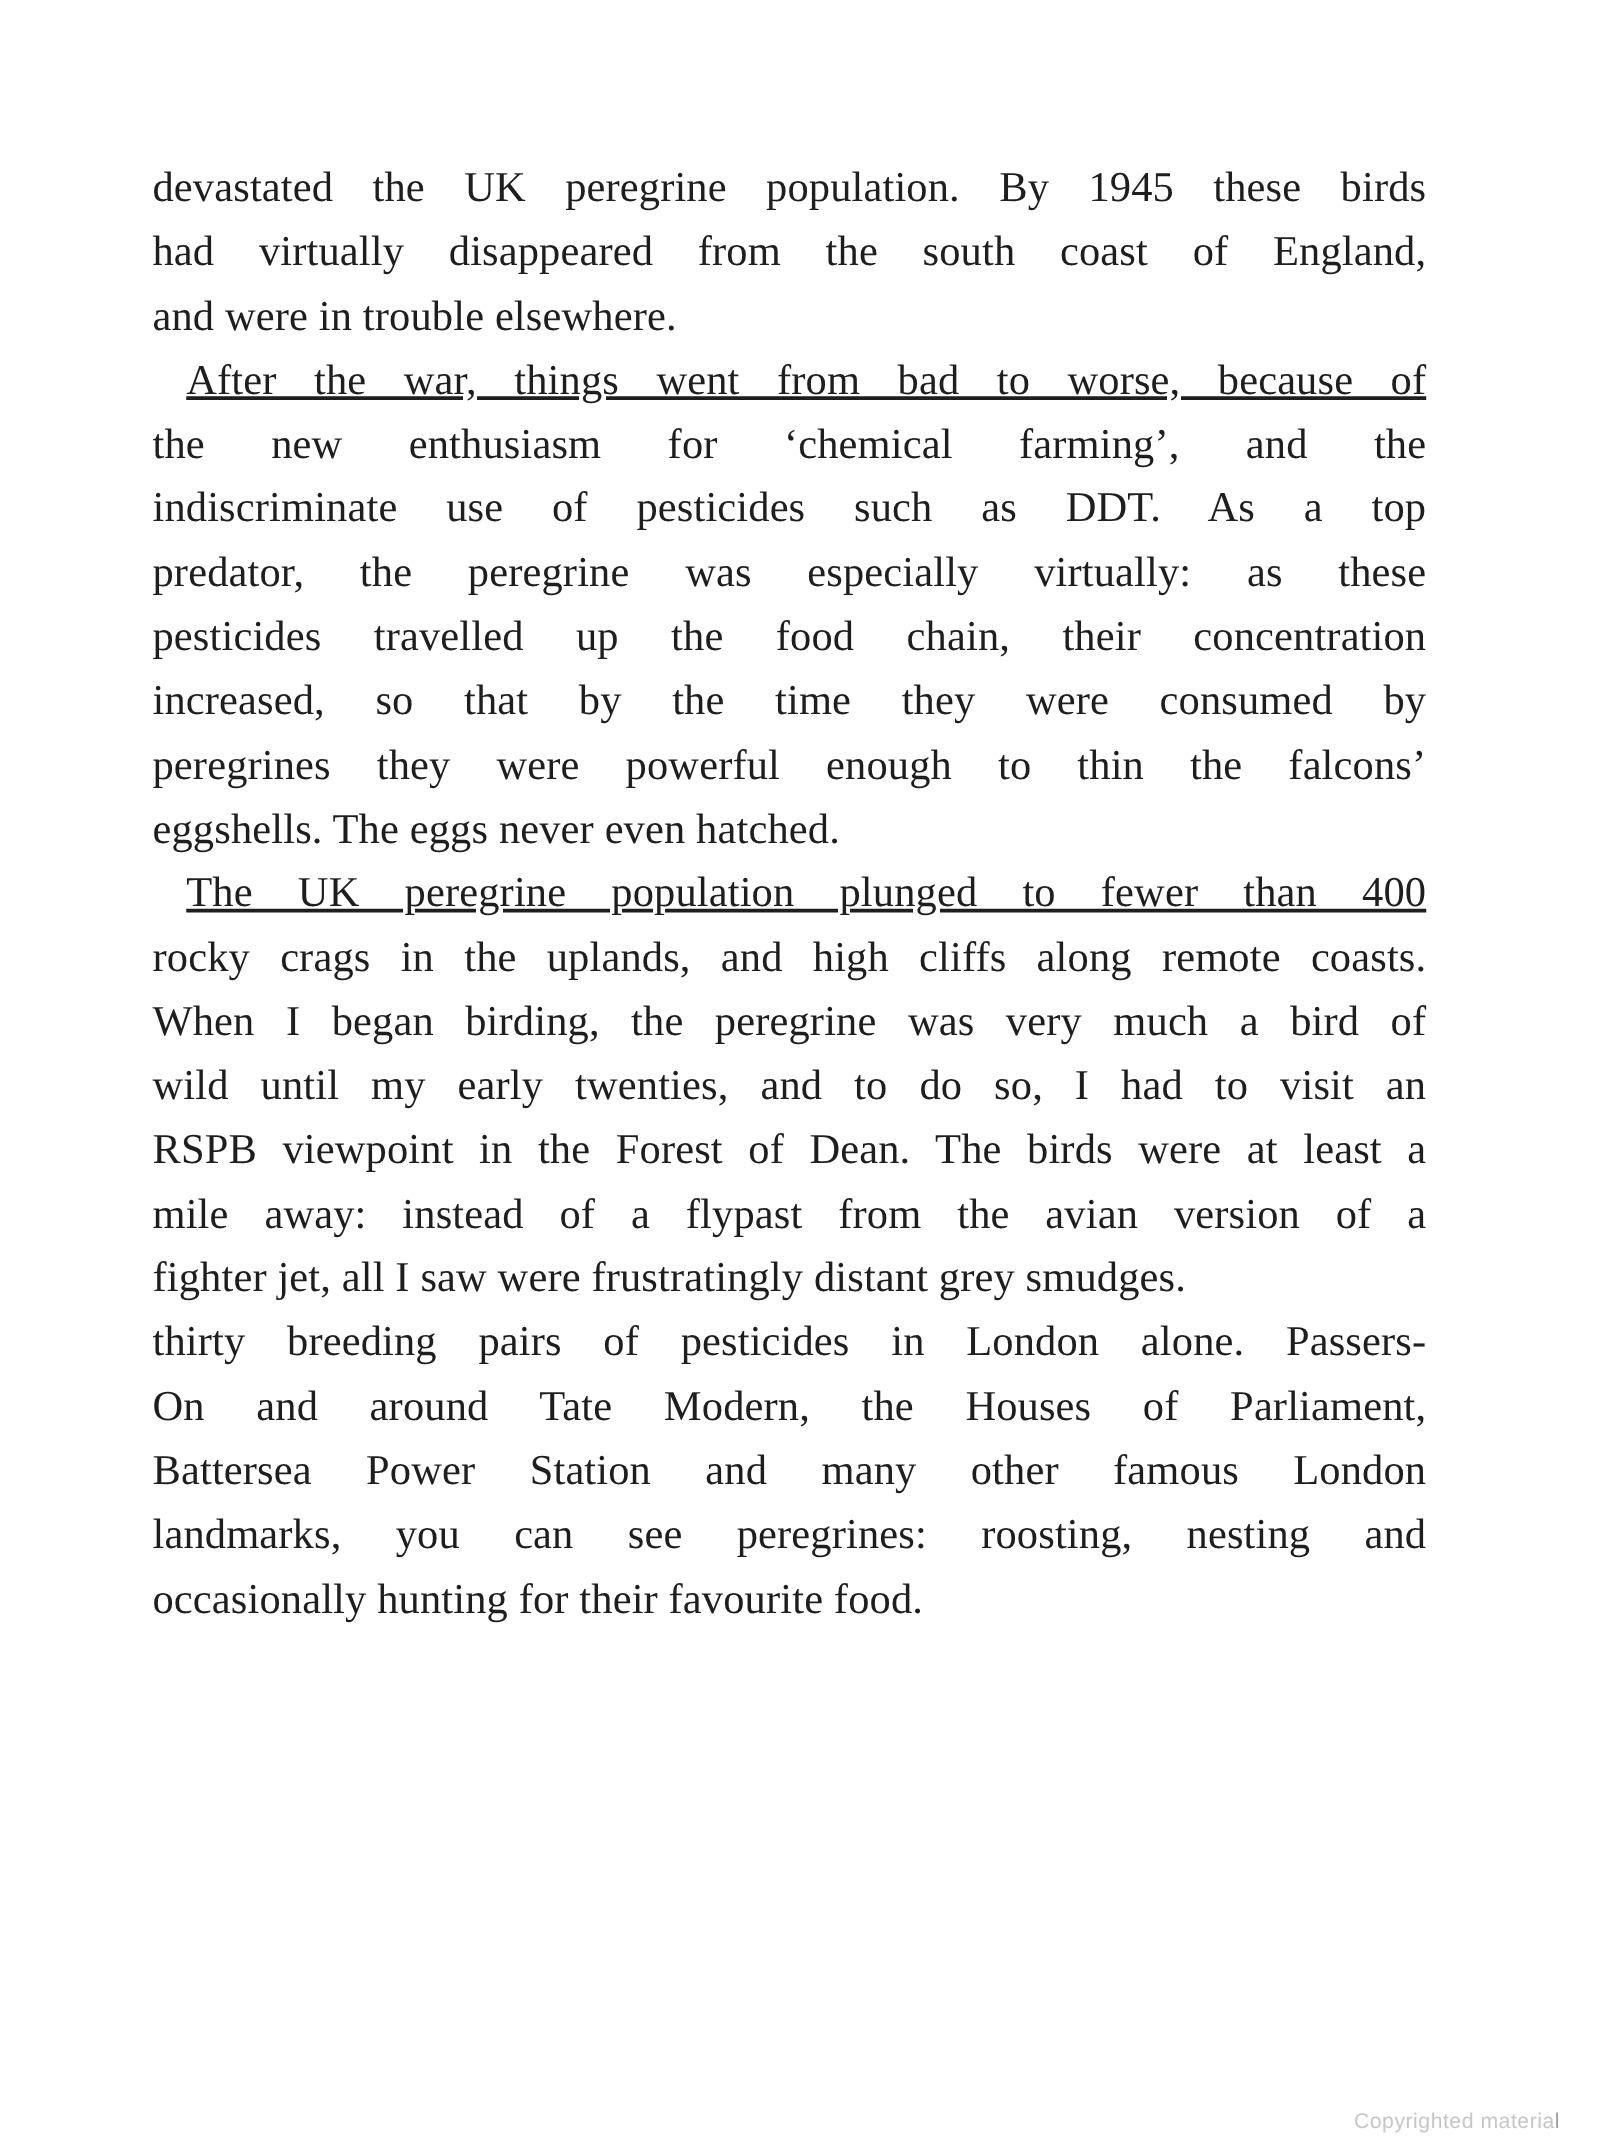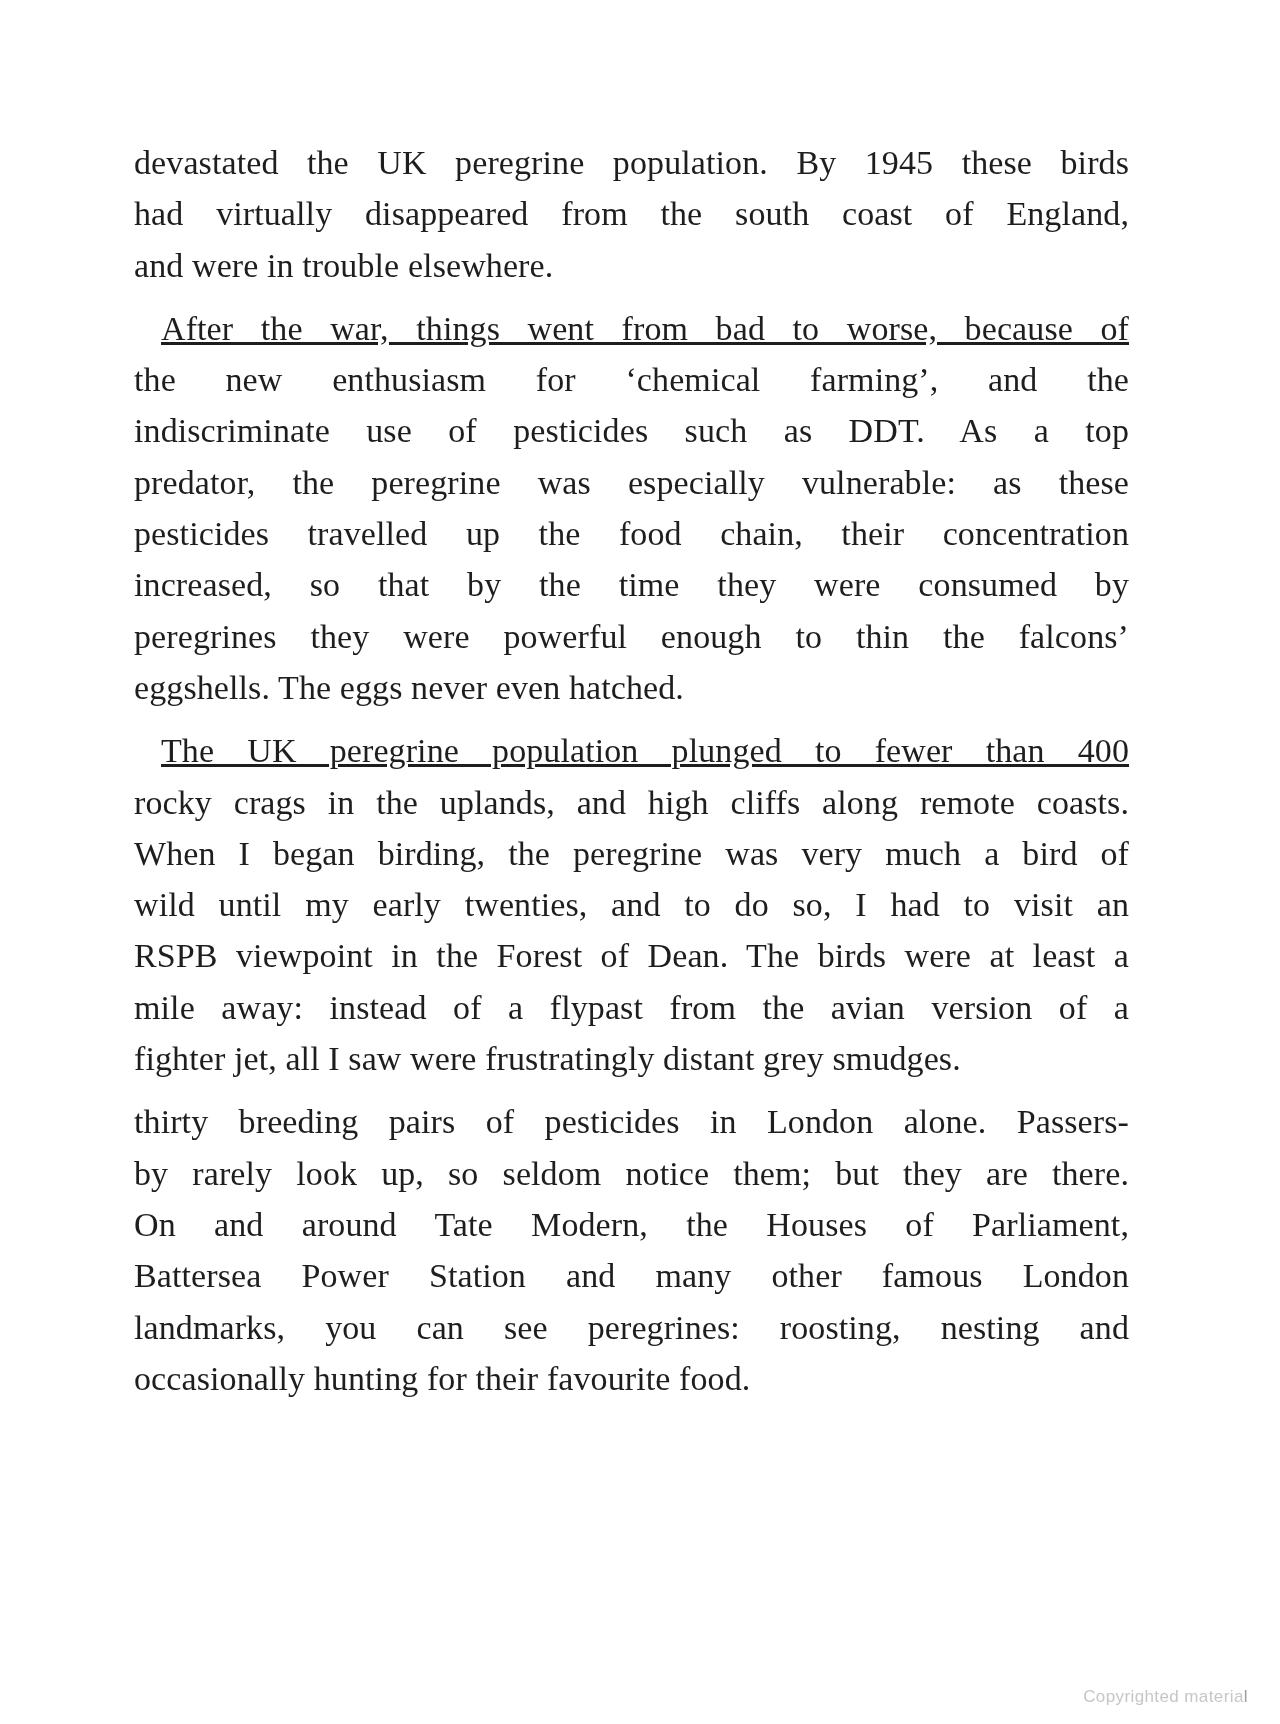--- a/index.html
+++ b/index.html
@@ -14,21 +14,21 @@
   .text-block {
     position: absolute;
     left: 122px;
     top: 125px;
     width: 1019px;
     font-size: 34px;
     line-height: 51.3px;
     color: #1e1e1e;
     letter-spacing: 0.1px;
   }
-  .paragraph { margin: 12px; padding: 0; }
+  .paragraph { margin: 0; padding: 0; }
   .line {
     text-align: justify;
     text-align-last: justify;
     -moz-text-align-last: justify;
     text-justify: inter-word;
     height: 51.3px;
     white-space: normal;
     overflow: visible;
   }
   .line.para-last {
@@ -54,38 +54,37 @@
   <div class="text-block" id="text-block" style="color: rgb(30, 30, 30);">
       <div class="paragraph">
         <div class="line">devastated the UK peregrine population. By 1945 these birds</div>
         <div class="line">had virtually disappeared from the south coast of England,</div>
         <div class="line para-last">and were in trouble elsewhere.</div>
       </div>
       <div class="paragraph">
         <div class="line first-indent">After the war, things went from bad to worse, because of</div>
         <div class="line">the new enthusiasm for ‘chemical farming’, and the</div>
         <div class="line">indiscriminate use of pesticides such as DDT. As a top</div>
-        <div class="line">predator, the peregrine was especially vulnerable: as these</div>
+        <div class="line">predator, the peregrine was especially virtually: as these</div>
         <div class="line">pesticides travelled up the food chain, their concentration</div>
         <div class="line">increased, so that by the time they were consumed by</div>
         <div class="line">peregrines they were powerful enough to thin the falcons’</div>
         <div class="line para-last">eggshells. The eggs never even hatched.</div>
       </div>
       <div class="paragraph">
         <div class="line first-indent">The UK peregrine population plunged to fewer than 400</div>
         <div class="line">rocky crags in the uplands, and high cliffs along remote coasts.</div>
         <div class="line">When I began birding, the peregrine was very much a bird of</div>
         <div class="line">wild until my early twenties, and to do so, I had to visit an</div>
         <div class="line">RSPB viewpoint in the Forest of Dean. The birds were at least a</div>
         <div class="line">mile away: instead of a flypast from the avian version of a</div>
         <div class="line para-last">fighter jet, all I saw were frustratingly distant grey smudges.</div>
       </div>
       <div class="paragraph">
         <div class="line">thirty breeding pairs of pesticides in London alone. Passers-</div>
-        <div class="line">by rarely look up, so seldom notice them; but they are there.</div>
         <div class="line">On and around Tate Modern, the Houses of Parliament,</div>
         <div class="line">Battersea Power Station and many other famous London</div>
         <div class="line">landmarks, you can see peregrines: roosting, nesting and</div>
         <div class="line para-last">occasionally hunting for their favourite food.</div>
       </div>
     </div>
   <div class="watermark" id="watermark" style="color: rgb(198, 198, 198);">Copyrighted materia<span style="color: rgb(156, 156, 156);">l</span></div>
 </div>
 
 </body></html>

